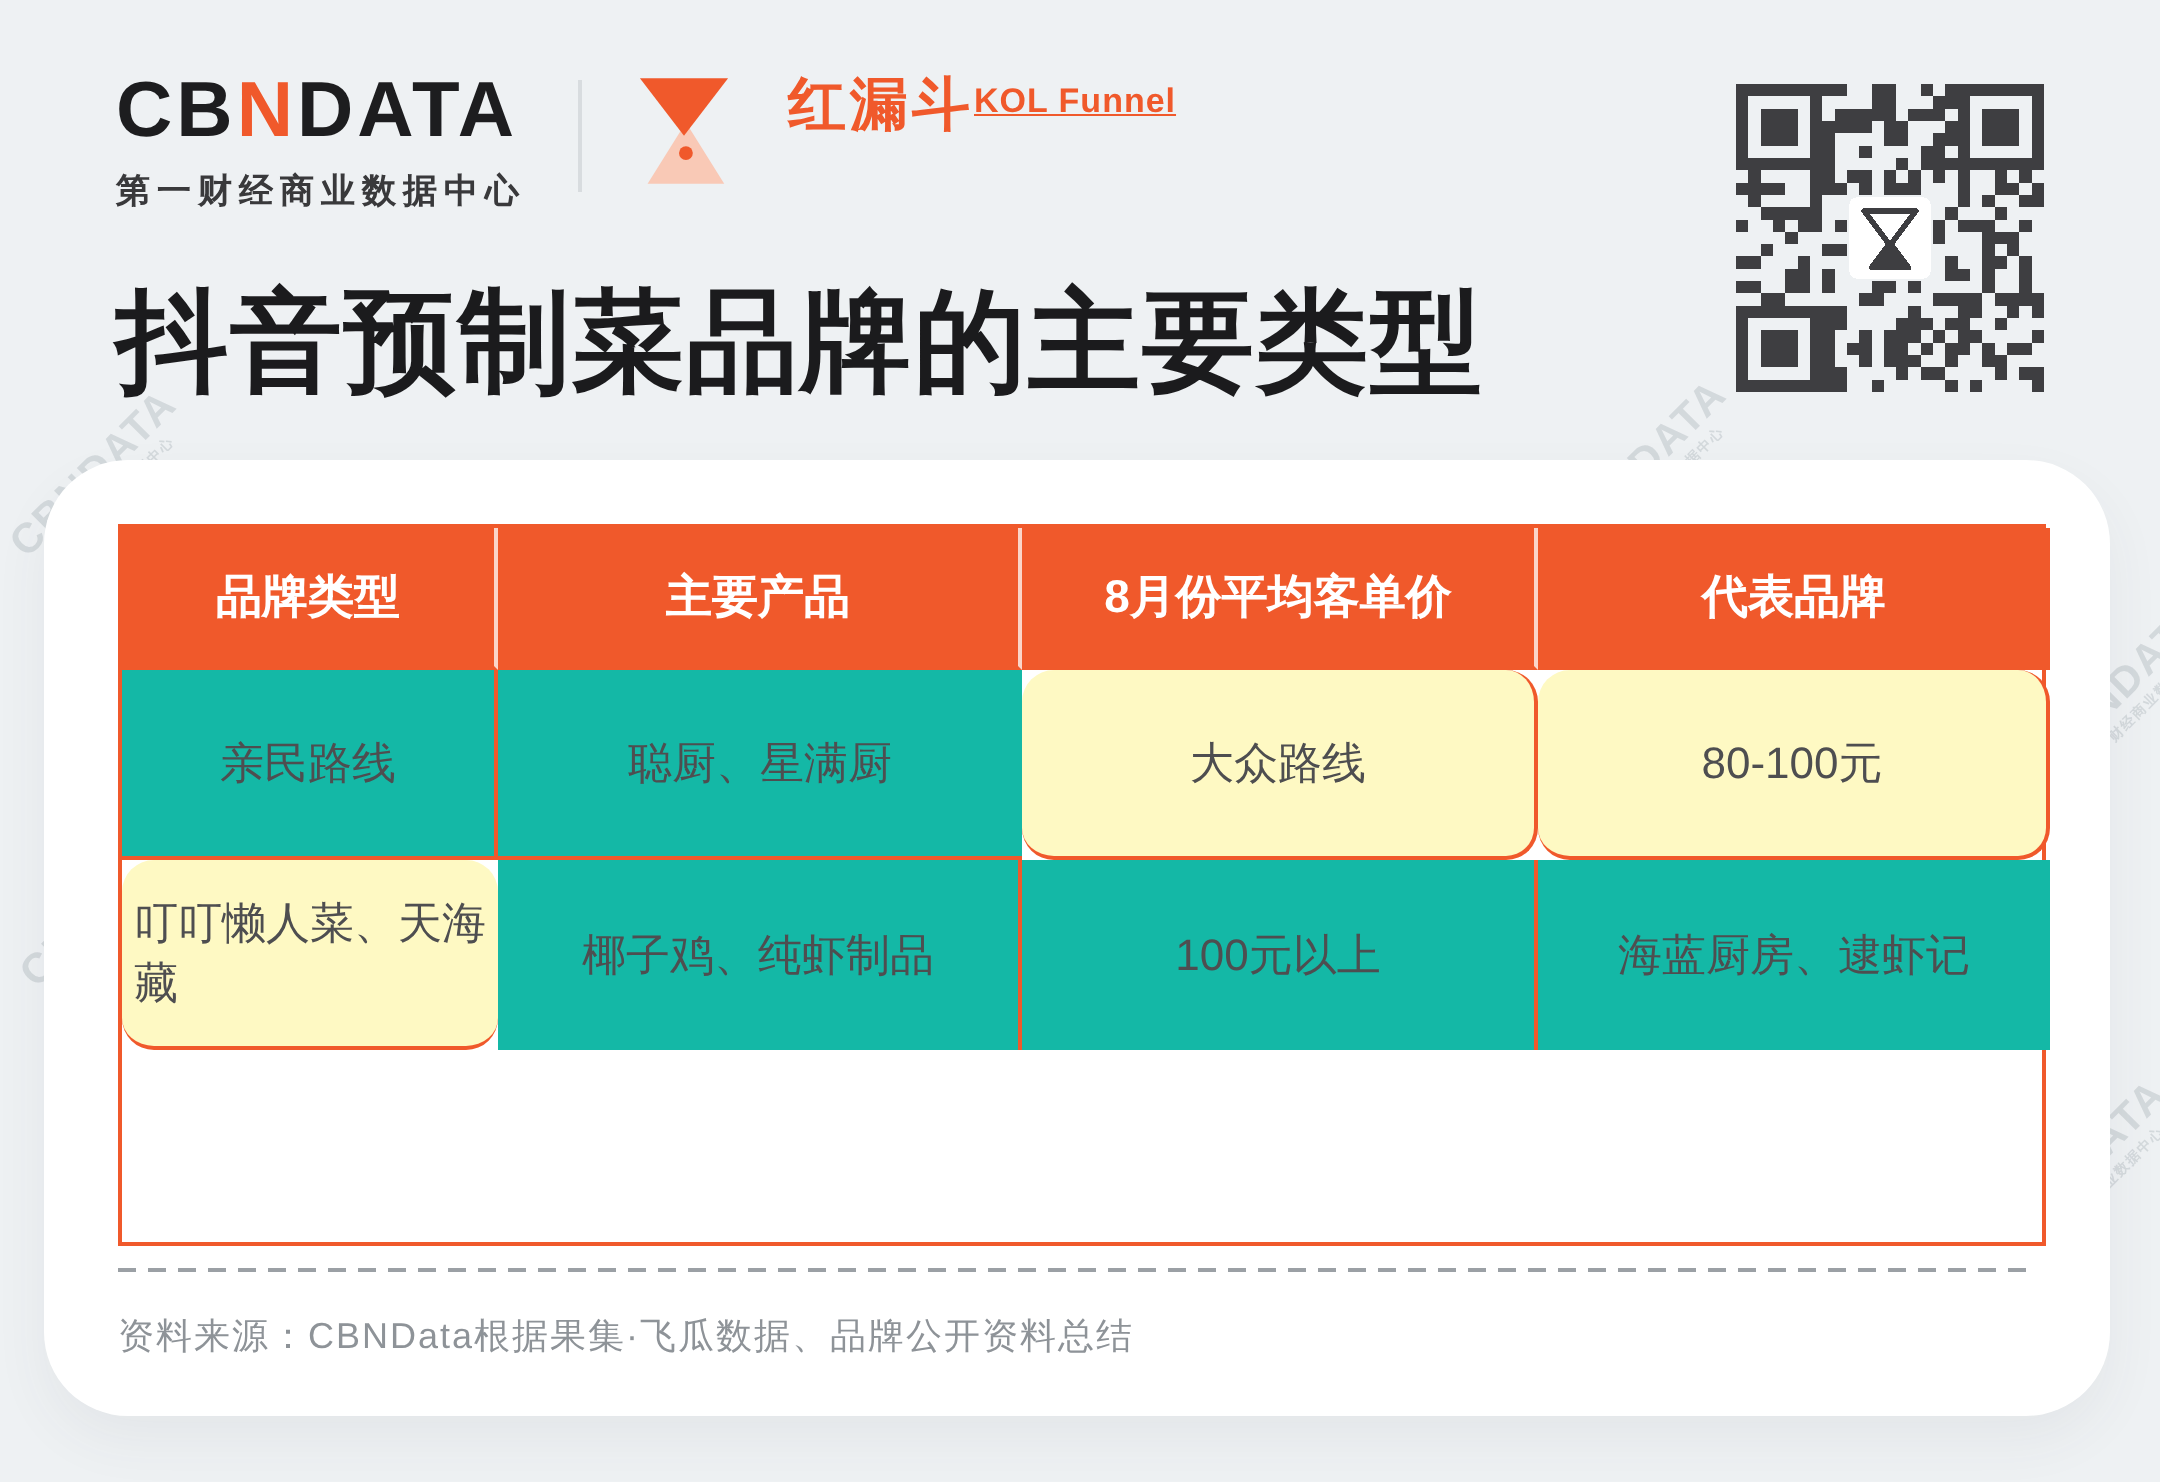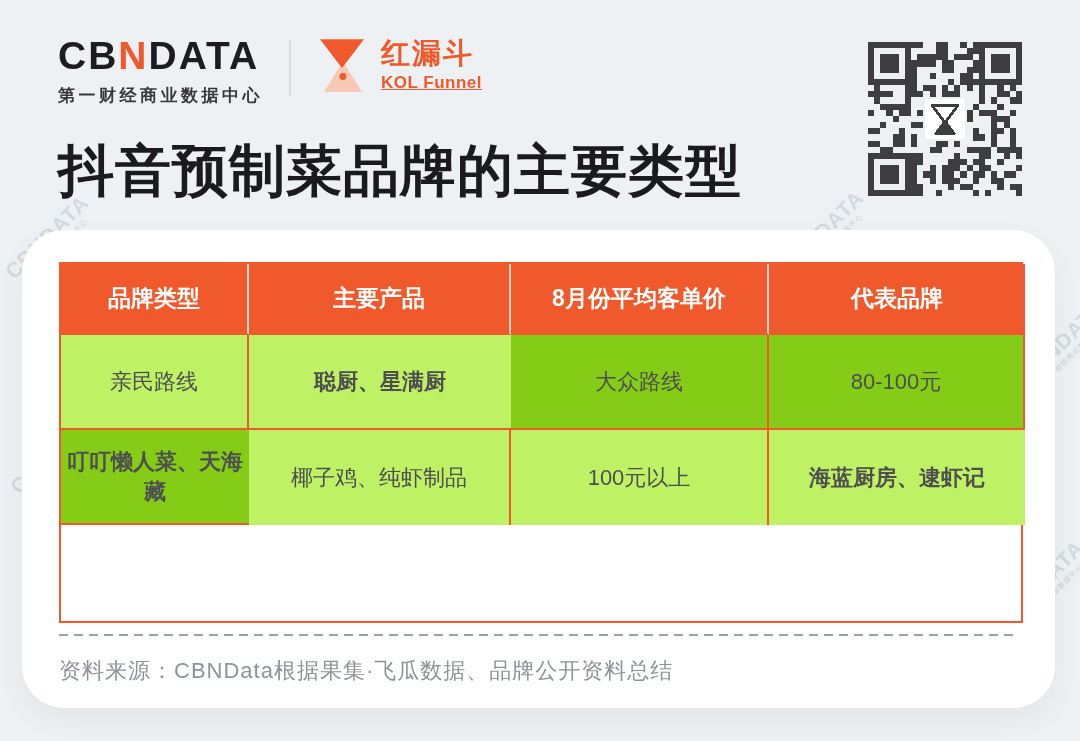--- a/index.html
+++ b/index.html
@@ -14,21 +14,21 @@
 
   
   .brandbar { position:absolute; left:58px; top:36px; display:flex; align-items:flex-start; }
   .cbn-logo { display:flex; flex-direction:column; }
   .cbn-word { font-size:39px; font-weight:800; letter-spacing:2px; color:#1D1D1F; line-height:1.05; }
   .cbn-word .orange-n { color:#F0592B; }
   .cbn-sub { margin-top:7px; font-size:17px; font-weight:700; color:#39393B; letter-spacing:3.5px; }
   .logo-divider { width:2px; height:56px; background:#D8DCDF; margin:4px 28px 0 26px; }
   .funnel-lockup { display:flex; align-items:flex-start; margin-top:2px; }
   .funnel-svg { width:46px; height:56px; }
-  .funnel-text { margin-left:16px; display:flex; flex-direction:column; }
+  .funnel-text { margin-left:29px; display:flex; }
   .funnel-cn { font-size:29px; font-weight:800; color:#F0592B; letter-spacing:2px; line-height:1.1; }
   .funnel-en { font-size:17px; font-weight:800; color:#F0592B; margin-top:3px; letter-spacing:0.5px;text-decoration:underline; }
 
   
   .qr-box { position:absolute; left:868px; top:42px; width:154px; height:154px; }
   .qr-box svg { width:100%; height:100%; }
 
   
   .page-title { position:absolute; left:58px; top:134px; font-size:56px; font-weight:800; color:#1B1B1D; letter-spacing:1px; }
 
@@ -41,41 +41,41 @@
 
   
   .brand-table {
     position:absolute; left:59px; top:262px; width:964px;
     display:grid;
     grid-template-columns:188px 262px 258px 256px;
     grid-template-rows:71px 95px 95px 96px;
     border:2px solid #F0592B;
   }
   .cell {
-    display:flex; align-items:center; justify-content:center; text-align:center;
+    display:flex; align-items:center; justify-content:center; text-align:left;
     font-size:22px; color:#4E4E50;
     border-right:2px solid #F0592B; border-bottom:2px solid #F0592B;
     padding:0 6px;
   }
-  .cell.last-col { border-right:none;font-weight:bold; }
+  .cell.last-col { border-right:none; }
   .cell.last-row { border-bottom:none; }
   .cell.head {
     background:#F0592B; color:#FFFFFF; font-weight:600; font-size:23px;
     border-right-color:rgba(255,255,255,0.75);
   }
   .cell.head.last-col { border-right:none; }
-  .row-pink  { background:#bef264; }
-  .row-white { background:#84cc16; }
+  .row-pink  { background:#14b8a6; }
+  .row-white { background:#fef9c3;border-radius:16px; }
 
   
   .dash-line {
     position:absolute; left:59px; top:634px; width:958px; height:2px;
     background:repeating-linear-gradient(90deg,#9BA0A5 0 9px,transparent 9px 15px);
   }
-  .source-line { position:absolute; left:59px; top:656px; font-size:22px; color:#8E9398; letter-spacing:1px; }
+  .source-line { position:absolute; left:59px; top:656px; font-size:18px; color:#8E9398; letter-spacing:1px; }
 
   
   .wm {
     position:absolute; width:130px; text-align:center;
     transform:rotate(-45deg); pointer-events:none;
     color:rgba(145,153,163,0.28); line-height:1;
   }
   .wm .wm-main { font-size:21px; font-weight:800; letter-spacing:1px; display:block; }
   .wm .wm-sub  { font-size:7px; font-weight:600; letter-spacing:1px; display:block; margin-top:2px; }
 </style>

